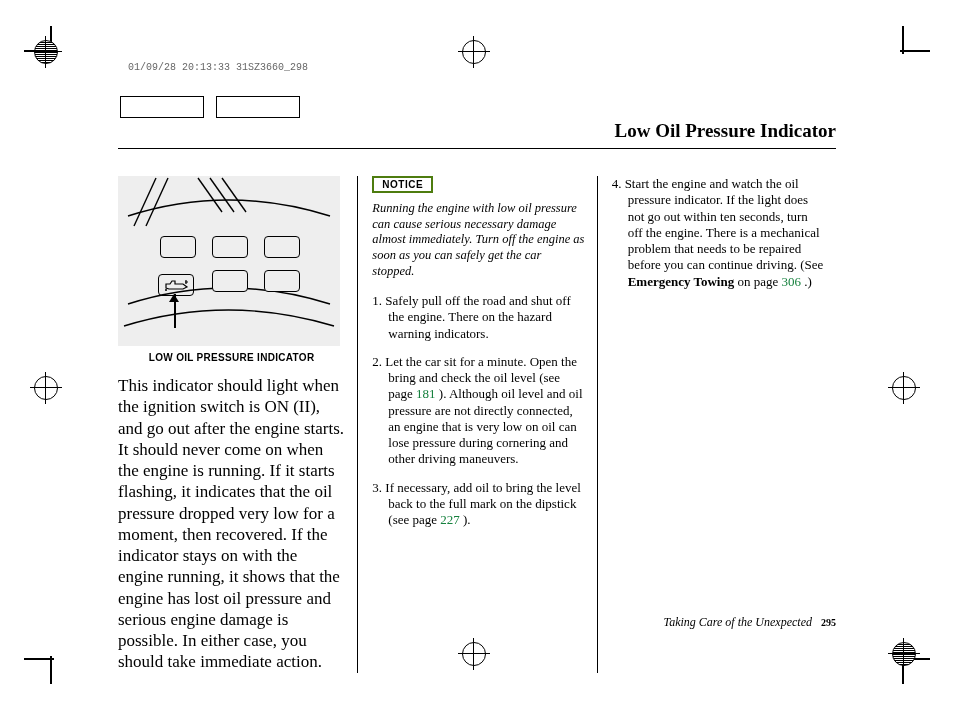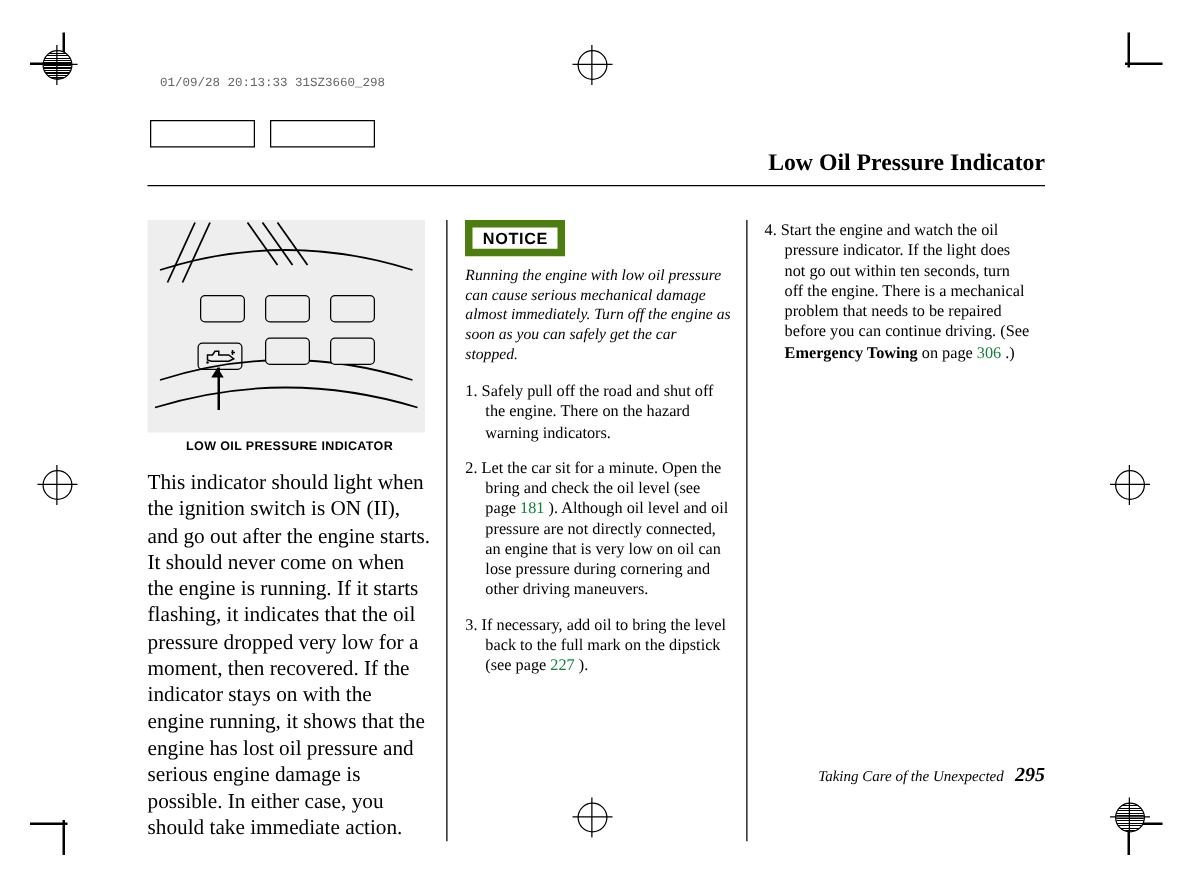--- a/index.html
+++ b/index.html
@@ -92,25 +92,25 @@
     text-align: center;
     margin-bottom: 12px;
     letter-spacing: 0.3px;
   }
   .body-text {
     line-height: 1.25;
     font-size: 17px;
   }
   .notice-box {
     display: inline-block;
-    border: 6px solid #4d7c0f;
+    border: 2px solid #4d7c0f;
     padding: 1px 8px;
     font-family: Arial, sans-serif;
     font-weight: 900;
-    font-size: 13px;
+    font-size: 10px;
     margin-bottom: 8px;
     letter-spacing: 0.5px;
   }
   .notice-text {
     font-style: italic;
     font-size: 12.5px;
     line-height: 1.25;
     margin-bottom: 14px;
   }
   ol.steps {
@@ -129,21 +129,21 @@
   ol.steps li::before {
     content: counter(step) ". ";
   }
   .link { color: #15803d; }
   .footer {
     position: absolute;
     bottom: 80px; right: 118px;
     font-size: 12px;
   }
   .footer .section { font-weight: normal; font-style: italic; }
-  .footer .pg { font-weight: bold; font-size: 16px; margin-left: 6px; font-style: italic; }
+  .footer .pg { font-weight: bold; font-size: 10px; margin-left: 6px; }
   .dash-lines line, .dash-lines path { stroke:#000; stroke-width:1.4; fill:none; }
   .gauge-box {
     position: absolute;
     width: 34px; height: 20px;
     border: 1.5px solid #000;
     border-radius: 4px;
     background: #eee;
   }
   .oil-icon {
     position: absolute;
@@ -247,21 +247,21 @@
       </div>
       <div class="arrow-line"></div>
       <div class="arrow-head"></div>
     </div>
     <div class="diagram-caption">LOW OIL PRESSURE INDICATOR</div>
     <div class="body-text">This indicator should light when the ignition switch is ON (II), and go out after the engine starts. It should never come on when the engine is running. If it starts flashing, it indicates that the oil pressure dropped very low for a moment, then recovered. If the indicator stays on with the engine running, it shows that the engine has lost oil pressure and serious engine damage is possible. In either case, you should take immediate action.</div>
   </div>
 
   <div class="col">
     <div class="notice-box">NOTICE</div>
-    <div class="notice-text">Running the engine with low oil pressure can cause serious mechanical damage almost immediately. Turn off the engine as soon as you can safely get the car stopped.</div>
+    <div class="notice-text">Running the engine with low oil pressure can cause serious necessary damage almost immediately. Turn off the engine as soon as you can safely get the car stopped.</div>
     <ol class="steps">
       <li><span>Safely pull off the road and shut off the engine. There on the hazard warning indicators.</span></li>
       <li><span>Let the car sit for a minute. Open the bring and check the oil level (see page </span><span class="link">181</span><span> ). Although oil level and oil pressure are not directly connected, an engine that is very low on oil can lose pressure during cornering and other driving maneuvers.</span></li>
       <li><span>If necessary, add oil to bring the level back to the full mark on the dipstick (see page </span><span class="link">227</span><span> ).</span></li>
     </ol>
   </div>
 
   <div class="col col3">
     <ol class="steps" start="4" style="counter-reset: step 3">
       <li><span>Start the engine and watch the oil pressure indicator. If the light does not go out within ten seconds, turn off the engine. There is a mechanical problem that needs to be repaired before you can continue driving. (See </span><b>Emergency Towing</b><span> on page </span><span class="link">306</span><span> .)</span></li>

